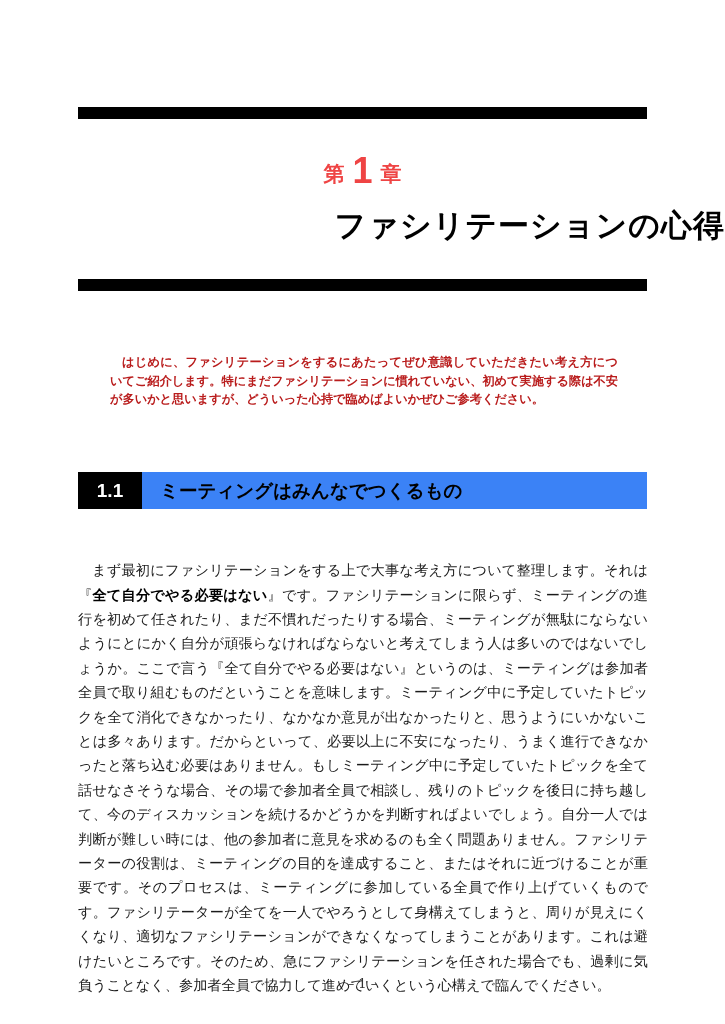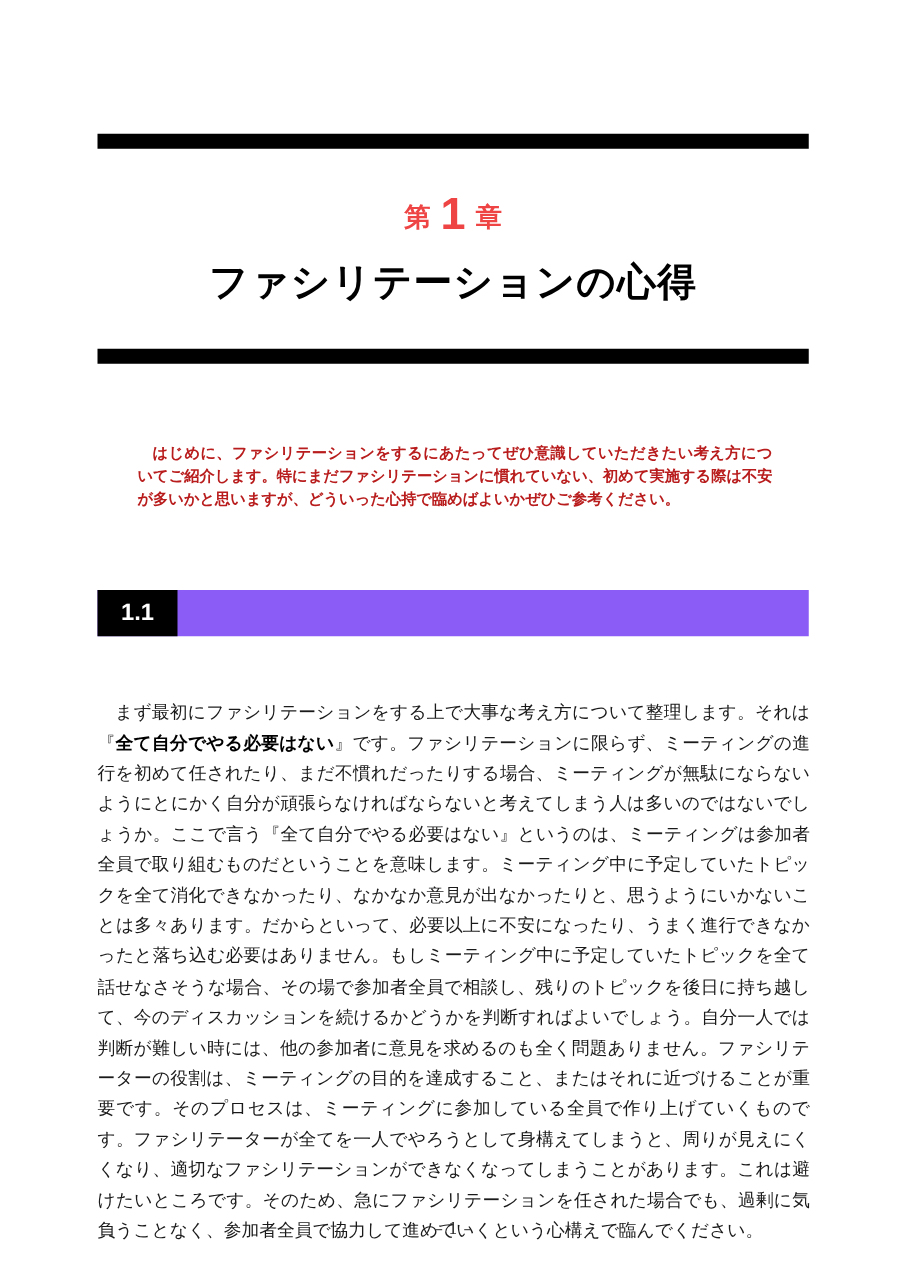--- a/index.html
+++ b/index.html
@@ -4,25 +4,25 @@
 <style>
   html, body { margin: 0; padding: 0; background: #ffffff; }
   body { width: 725px; height: 1024px; position: relative; overflow: hidden; color: #1a1a1a; }
   .rule { position: absolute; left: 78px; width: 569px; height: 12px; background: #000; }
   .rule.top { top: 107px; }
   .rule.bottom { top: 279px; }
   .chapter-num { position: absolute; top: 150px; left: 0; width: 725px; text-align: center;
     font-family: "DejaVu Sans", sans-serif; font-weight: bold; color: #ef4444; }
   .chapter-num .small { font-size: 21px; vertical-align: 2px; }
   .chapter-num .big { font-size: 36px; margin: 0 8px; font-family: "Liberation Sans", sans-serif; }
-  .chapter-title { position: absolute; top: 205px; left: 0; width: 725px; text-align: center;
+  .chapter-title { position: absolute; top: 205px; left: 0; width: 725px; text-align: right;
     font-family: "DejaVu Sans", sans-serif; font-weight: bold; font-size: 31px; color: #000; letter-spacing: 1px; }
   .intro { position: absolute; top: 341px; left: 110px; width: 508px;
     font-family: "DejaVu Sans", sans-serif; font-size: 12.2px; line-height: 18.5px; color: #b91c1c; text-indent: 12px; text-align: justify; font-weight: bold; }
-  .sec-head { position: absolute; top: 472px; left: 78px; width: 569px; height: 37px; background: #8b5cf6; }
+  .sec-head { position: absolute; top: 472px; left: 78px; width: 569px; height: 37px; background: #3b82f6; }
   .sec-num { position: absolute; left: 0; top: 0; width: 64px; height: 37px; background: #000; color: #fff;
     font-family: "Liberation Sans", sans-serif; font-weight: bold; font-size: 19px; line-height: 37px; text-align: center; }
   .sec-title { position: absolute; left: 82px; top: 0; height: 37px; line-height: 37px;
     font-family: "DejaVu Sans", sans-serif; font-weight: bold; font-size: 18.5px; color: #000; }
   .body-text { position: absolute; top: 544px; left: 78px; width: 570px;
     font-family: "DejaVu Serif", serif; font-size: 14.2px; line-height: 24.4px; color: #1a1a1a; text-align: justify; text-indent: 14px; }
   .body-text b { font-family: "DejaVu Sans", sans-serif; font-weight: bold; color: #000; }
   .page-num { position: absolute; top: 976px; left: 0; width: 725px; text-align: center;
     font-family: "DejaVu Serif", serif; font-size: 13px; color: #333; }
 </style>
@@ -36,17 +36,18 @@
 </div>
 
 <div class="chapter-title">ファシリテーションの心得</div>
 
 <div class="rule bottom"></div>
 
 <p class="intro">はじめに、ファシリテーションをするにあたってぜひ意識していただきたい考え方についてご紹介します。特にまだファシリテーションに慣れていない、初めて実施する際は不安が多いかと思いますが、どういった心持で臨めばよいかぜひご参考ください。</p>
 
 <div class="sec-head">
   <div class="sec-num">1.1</div>
+  <div class="sec-title">ミーティングはみんなでつくるもの</div>
 </div>
 
 <p class="body-text"><span>まず最初にファシリテーションをする上で大事な考え方について整理します。それは『</span><b>全て自分でやる必要はない</b><span>』です。ファシリテーションに限らず、ミーティングの進行を初めて任されたり、まだ不慣れだったりする場合、ミーティングが無駄にならないようにとにかく自分が頑張らなければならないと考えてしまう人は多いのではないでしょうか。ここで言う『全て自分でやる必要はない』というのは、ミーティングは参加者全員で取り組むものだということを意味します。ミーティング中に予定していたトピックを全て消化できなかったり、なかなか意見が出なかったりと、思うようにいかないことは多々あります。だからといって、必要以上に不安になったり、うまく進行できなかったと落ち込む必要はありません。もしミーティング中に予定していたトピックを全て話せなさそうな場合、その場で参加者全員で相談し、残りのトピックを後日に持ち越して、今のディスカッションを続けるかどうかを判断すればよいでしょう。自分一人では判断が難しい時には、他の参加者に意見を求めるのも全く問題ありません。ファシリテーターの役割は、ミーティングの目的を達成すること、またはそれに近づけることが重要です。そのプロセスは、ミーティングに参加している全員で作り上げていくものです。ファシリテーターが全てを一人でやろうとして身構えてしまうと、周りが見えにくくなり、適切なファシリテーションができなくなってしまうことがあります。これは避けたいところです。そのため、急にファシリテーションを任された場合でも、過剰に気負うことなく、参加者全員で協力して進めていくという心構えで臨んでください。</span></p>
 
 <div class="page-num">– 1 –</div>
 
 </body></html>

